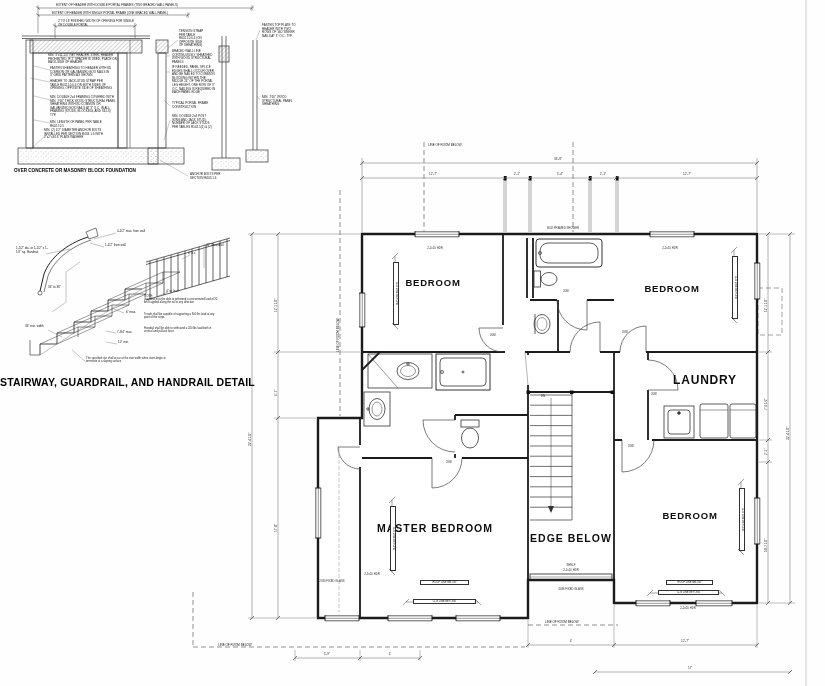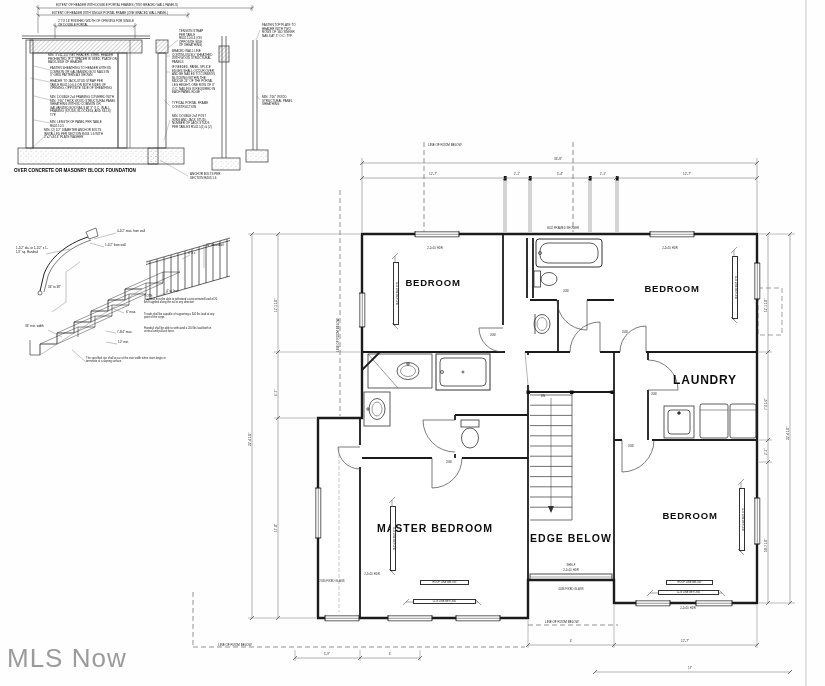--- a/index.html
+++ b/index.html
@@ -413,20 +413,21 @@
 <div class="L sm" style="left:166px;top:289px;">4" or less</div>
 <div class="L sm" style="left:144px;top:294px;">NOTE:</div>
 <div class="L nb" style="left:144px;top:298px;width:76px;">Guardrail must be able to withstand a concentrated load of 20 lbs/ft applied along the rail in any direction</div>
 <div class="L sm" style="left:126px;top:310px;">6" max.</div>
 <div class="L nb" style="left:144px;top:313px;width:72px;">Treads shall be capable of supporting a 300 lbs load at any point of the steps</div>
 <div class="L sm" style="left:25px;top:324px;">36" min. width</div>
 <div class="L sm" style="left:117px;top:330px;">7-3/4" max.</div>
 <div class="L nb" style="left:144px;top:327px;width:72px;">Handrail shall be able to withstand a 200 lbs load both in vertical and pull-out force</div>
 <div class="L sm" style="left:118px;top:340px;">10" min.</div>
 <div class="L nb" style="left:86px;top:357px;width:84px;">The specified rise shall occur at the stair width when stairs begin or terminate at a sloping surface</div>
+<div class="L title" style="left:0px;top:376px;font-size:10.5px;letter-spacing:0.2px;">STAIRWAY, GUARDRAIL, AND HANDRAIL DETAIL</div>
 
 <div class="L room" style="left:393px;top:277px;width:80px;">BEDROOM</div>
 <div class="L room" style="left:632px;top:283px;width:80px;">BEDROOM</div>
 <div class="L room" style="left:665px;top:373px;width:80px;font-size:12px;">LAUNDRY</div>
 <div class="L room room-lg" style="left:355px;top:522px;width:160px;">MASTER BEDROOM</div>
 <div class="L room room-lg" style="left:521px;top:532px;width:100px;">EDGE BELOW</div>
 <div class="L room" style="left:650px;top:510px;width:80px;">BEDROOM</div>
 <div class="L sm" style="left:541px;top:394px;font-size:2.8px;">DN</div>
 
 <div class="L sm" style="left:428px;top:143px;">LINE OF ROOM BELOW</div>
@@ -476,15 +477,14 @@
 <div class="L dim rot" style="left:274px;top:396px;">6'-7"</div>
 <div class="L dim rot" style="left:274px;top:532px;">17'-8"</div>
 <div class="L dim rot" style="left:248px;top:446px;">32'-4 1/2"</div>
 
 <div class="L dim" style="left:307px;top:651.5px;width:40px;">5'-9"</div>
 <div class="L dim" style="left:370px;top:651.5px;width:40px;">4'</div>
 <div class="L dim" style="left:551px;top:638.5px;width:40px;">4'</div>
 <div class="L dim" style="left:665px;top:638.5px;width:40px;">12'-7"</div>
 <div class="L dim" style="left:670px;top:665.5px;width:40px;">17'</div>
 
-<div class="watermark">MLS Now</div>
 
 </div>
 
 </body></html>

